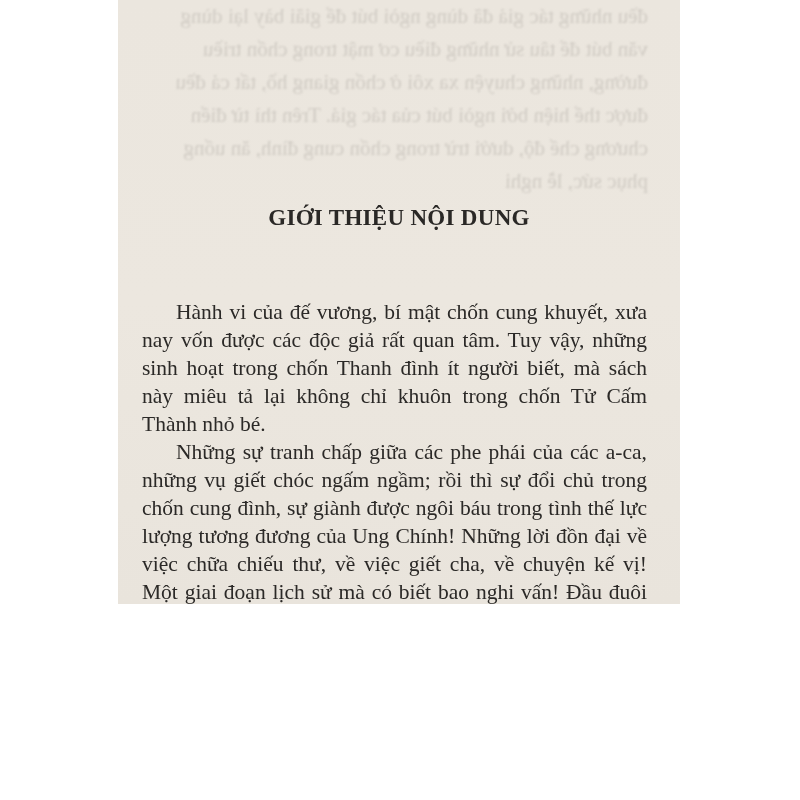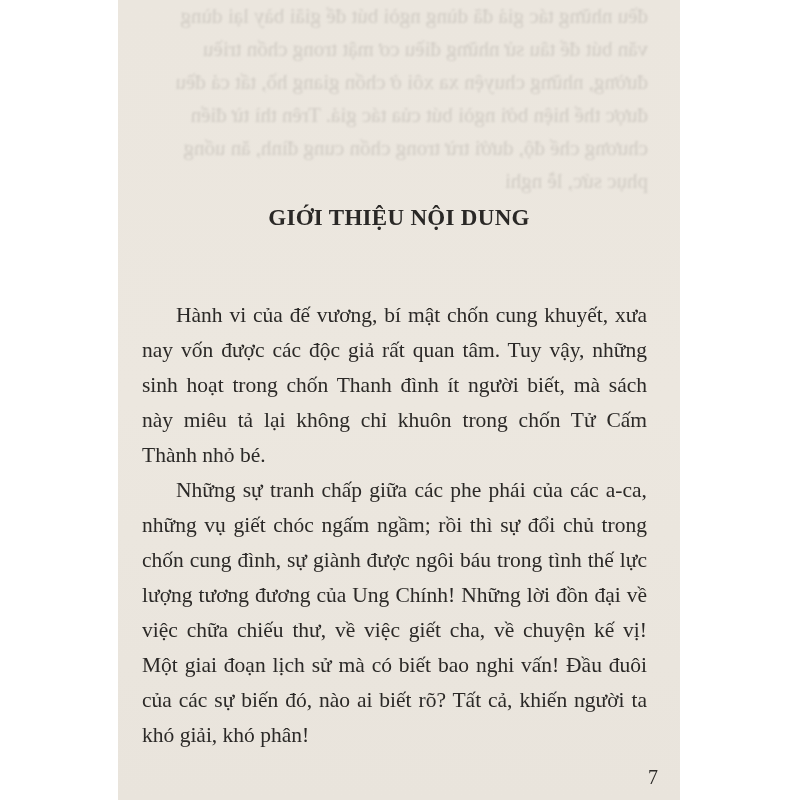--- a/index.html
+++ b/index.html
@@ -1,38 +1,38 @@
 <!DOCTYPE html>
 <html><head>
 <meta charset="utf-8">
 <style>
   html, body { margin: 0; padding: 0; }
   body {
     width: 800px; height: 800px; background: #ffffff; position: relative; overflow: hidden;
   }
   .page {
-    position: absolute; left: 118px; top: 0; width: 562px; height: 800px;
+    position: absolute; left: 118px; top: 0; width: 562px; height: 604px;
     background: linear-gradient(180deg, #ebe6de 0%, #ece7df 50%, #e9e4dc 100%);
     overflow: hidden;
   }
   .bleed {
     position: absolute; left: 30px; top: 0; width: 500px;
     font-family: "Liberation Serif", "DejaVu Serif", serif;
     font-size: 21px; line-height: 33px; color: #b9b4ad; opacity: 0.55;
     transform: scaleX(-1); filter: blur(0.8px);
   }
   .title {
     position: absolute; left: 0; right: 0; top: 205px; text-align: center;
     font-family: "Liberation Serif", "DejaVu Serif", serif; font-weight: bold;
     font-size: 23px; color: #2a2826; letter-spacing: 0.3px;
   }
   .body-text {
     position: absolute; left: 24px; width: 505px; top: 298px;
     font-family: "Liberation Serif", "DejaVu Serif", serif;
-    font-size: 21.5px; line-height: 35px; color: #2b2927;
+    font-size: 21.5px; line-height: 28px; color: #2b2927;
     text-align: justify;
   }
   .body-text p { margin: 0; text-indent: 34px; }
   .page-number {
     position: absolute; right: 22px; top: 766px;
     font-family: "Liberation Serif", "DejaVu Serif", serif;
     font-size: 20px; color: #2b2927;
   }
 </style>
 </head>

